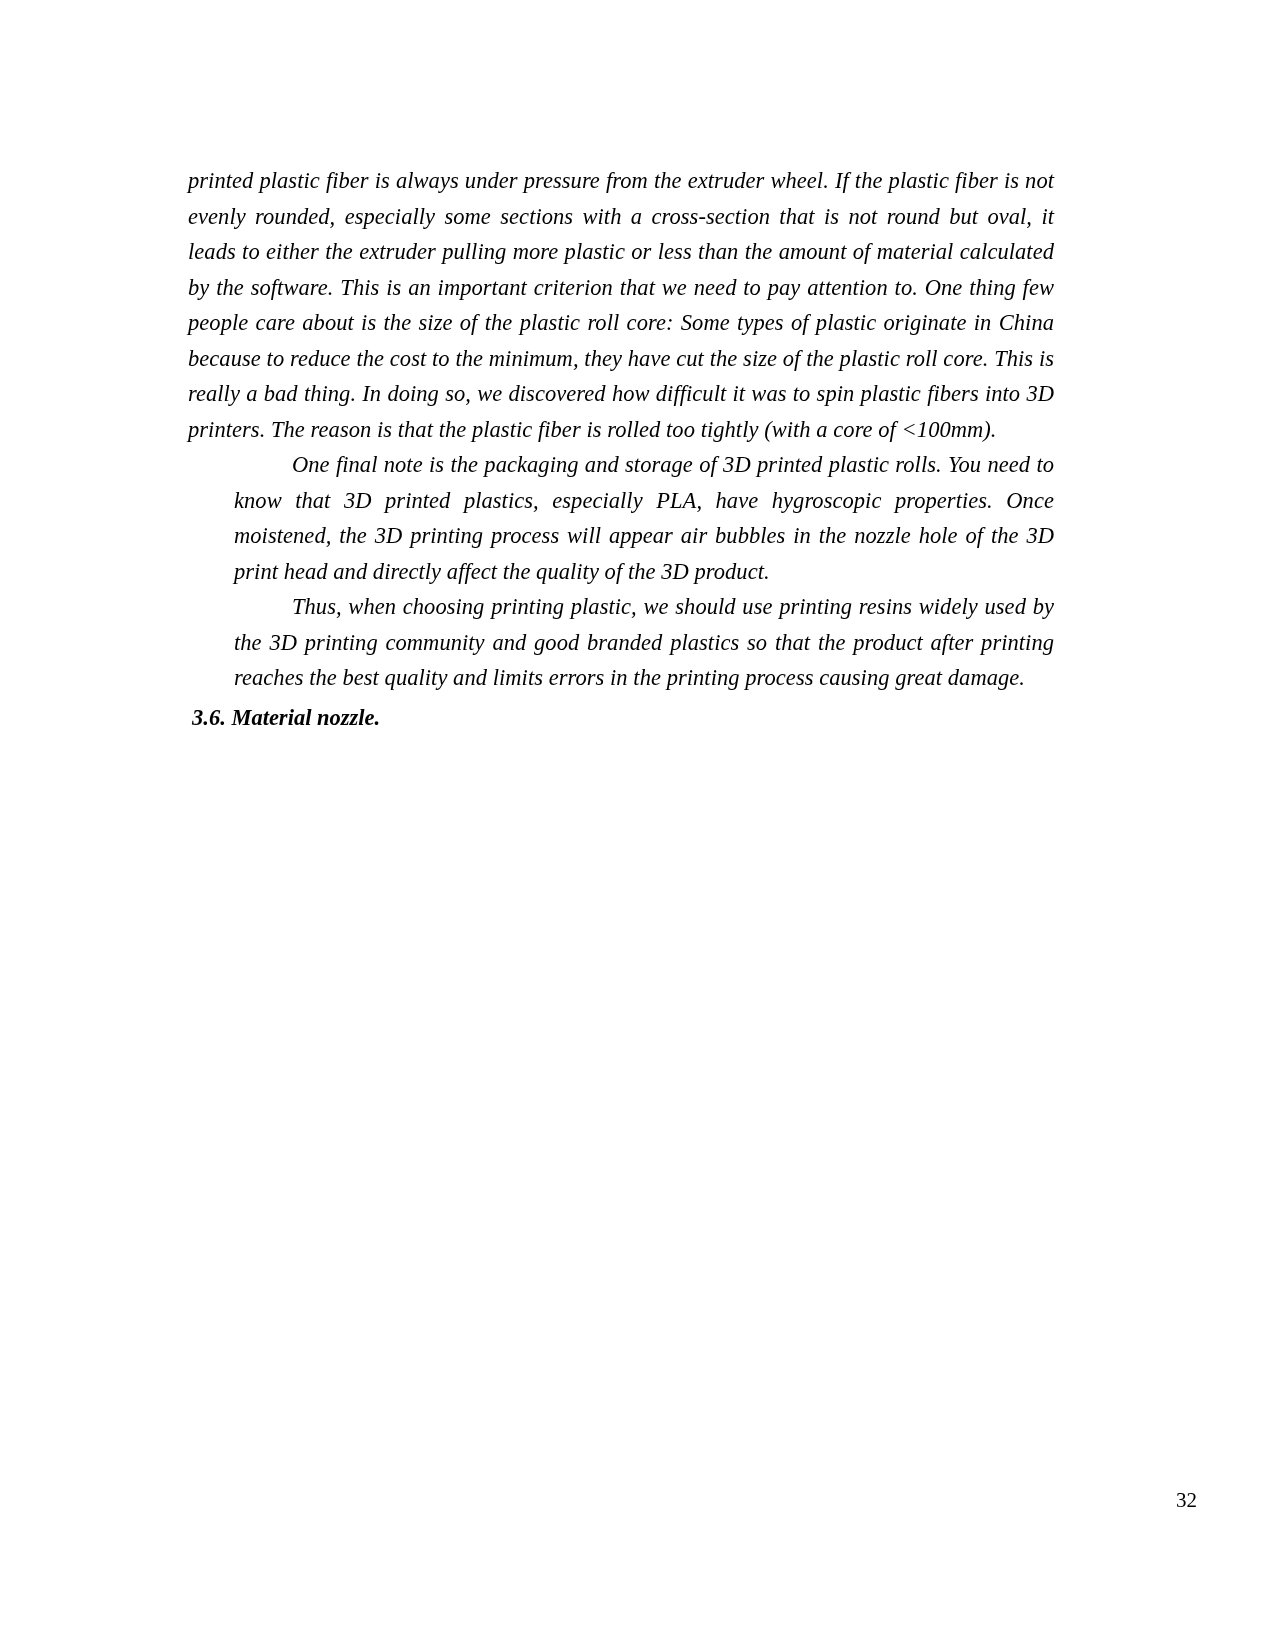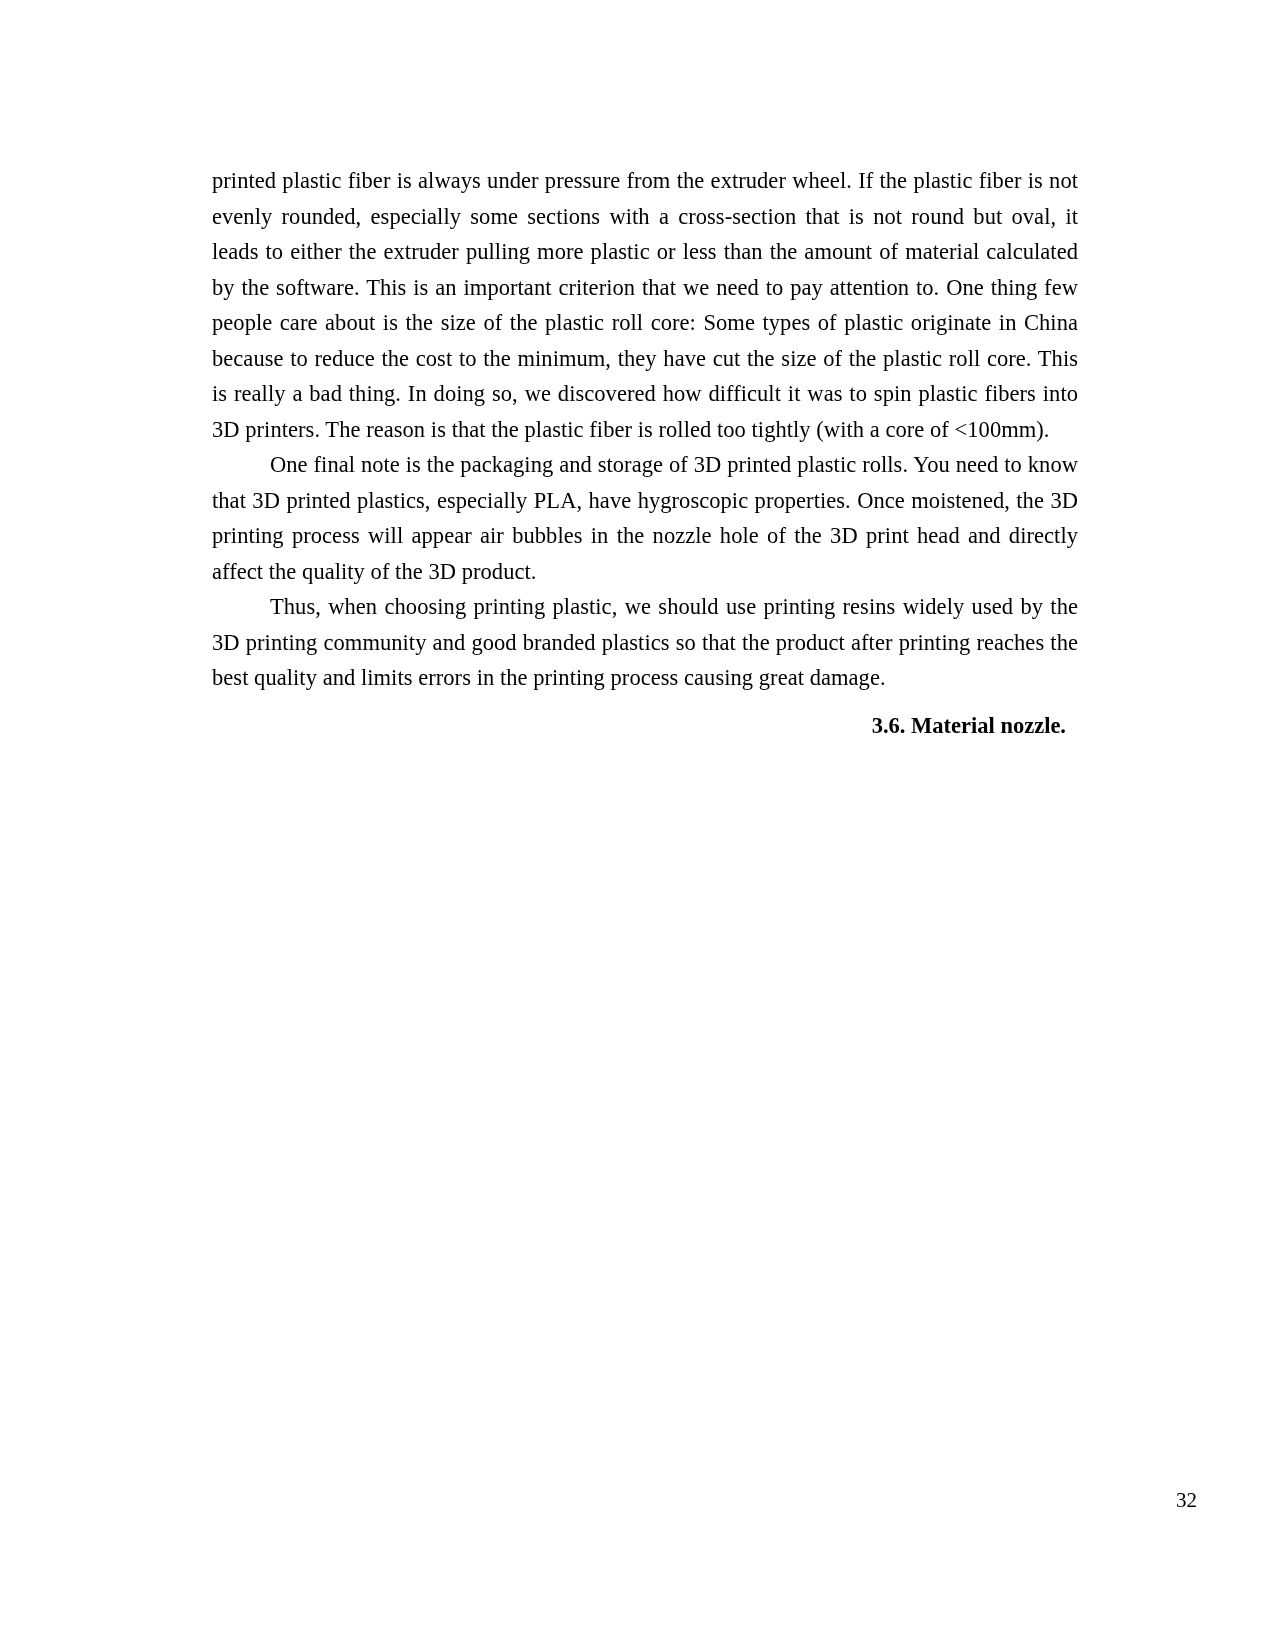--- a/index.html
+++ b/index.html
@@ -12,41 +12,43 @@
     width: 1275px;
     height: 1650px;
     margin: 0 auto;
     background: #ffffff;
     font-family: "Liberation Serif", "DejaVu Serif", serif;
     color: #000000;
     box-sizing: border-box;
   }
   .content {
     position: absolute;
-    left: 212px;
+    left: 188px;
     top: 163px;
     width: 866px;
+    font-style: italic;
   }
   p.body-par {
     margin: 0;
     font-size: 22.5px;
     line-height: 35.5px;
     text-align: justify;
     text-justify: inter-word;
     letter-spacing: 0.05px;
   }
   p.indent {
     text-indent: 58px;
+    margin-left: 46px;
   }
   h2.heading {
-    margin: 12px;
+    margin: 4px;
     font-size: 22.5px;
     line-height: 35.5px;
     font-weight: bold;
-    text-align: right;
+    text-align: left;
   }
   .page-number {
     position: absolute;
     right: 78px;
     bottom: 138px;
     font-size: 21px;
     line-height: 24px;
     text-align: right;
   }
 </style>

